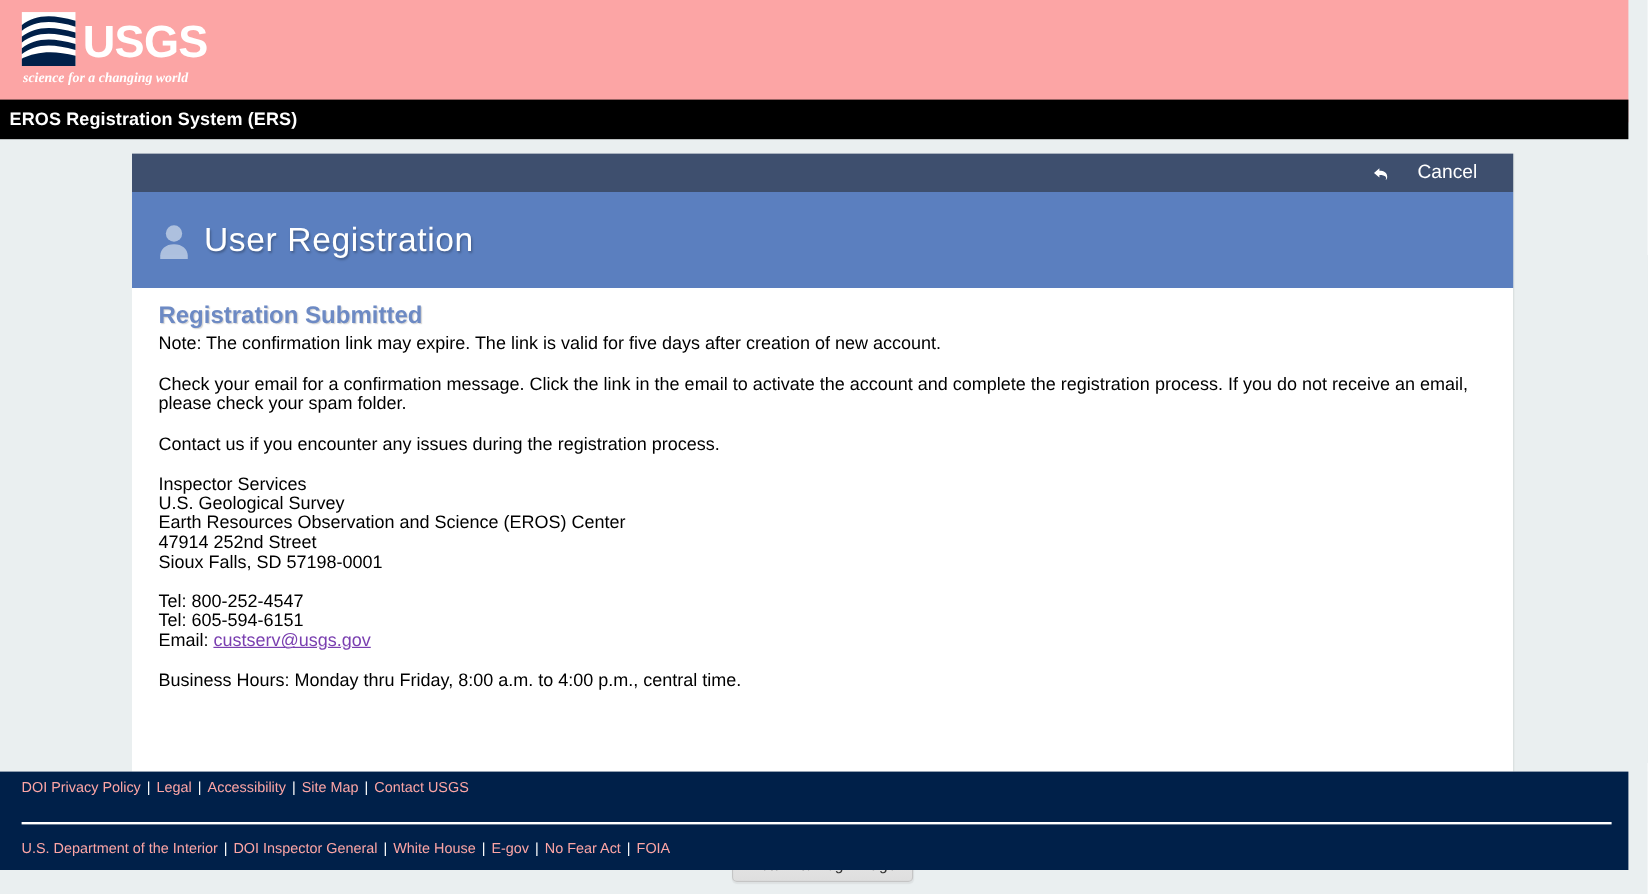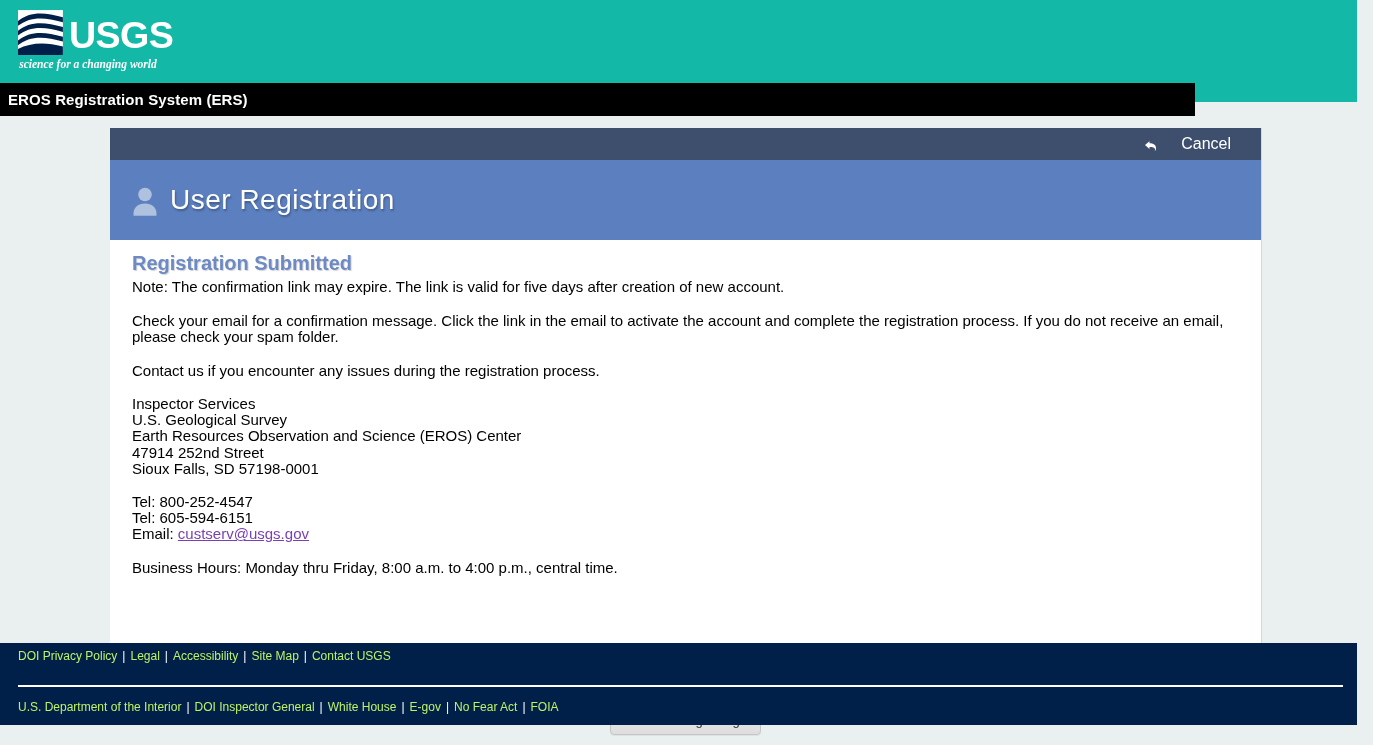--- a/index.html
+++ b/index.html
@@ -18,36 +18,36 @@
     color: #000;
     position: relative;
   }
 
   
   .usgs-header {
     position: absolute;
     left: 0; top: 0;
     width: 1357px;
     height: 102px;
-    background: #14b8a6;
+    background: #fca5a5;
   }
 
   .usgs-logo {
     position: absolute;
     left: 18px;
     top: 10px;
     width: 182px;
     height: 62px;
     display: block;
   }
 
   .black-bar {
     position: absolute;
     left: 0; top: 83px;
-    width: 1195px;
+    width: 1357px;
     height: 33px;
     background: #000000;
   }
   .black-bar-title {
     position: absolute;
     left: 8px;
     top: 8px;
     color: #ffffff;
     font-size: 15px;
     font-weight: bold;
@@ -191,21 +191,21 @@
   .footer-row {
     position: absolute;
     left: 18px;
     color: #ffffff;
     font-size: 12px;
     white-space: nowrap;
   }
   .footer-row.row1 { top: 6px; }
   .footer-row.row2 { top: 57px; }
   .footer-link {
-    color: #bef264;
+    color: #fca5a5;
     text-decoration: none;
     cursor: pointer;
   }
   .footer-sep {
     color: #ffffff;
     padding: 0 5px;
   }
   .footer-divider {
     position: absolute;
     left: 18px;

